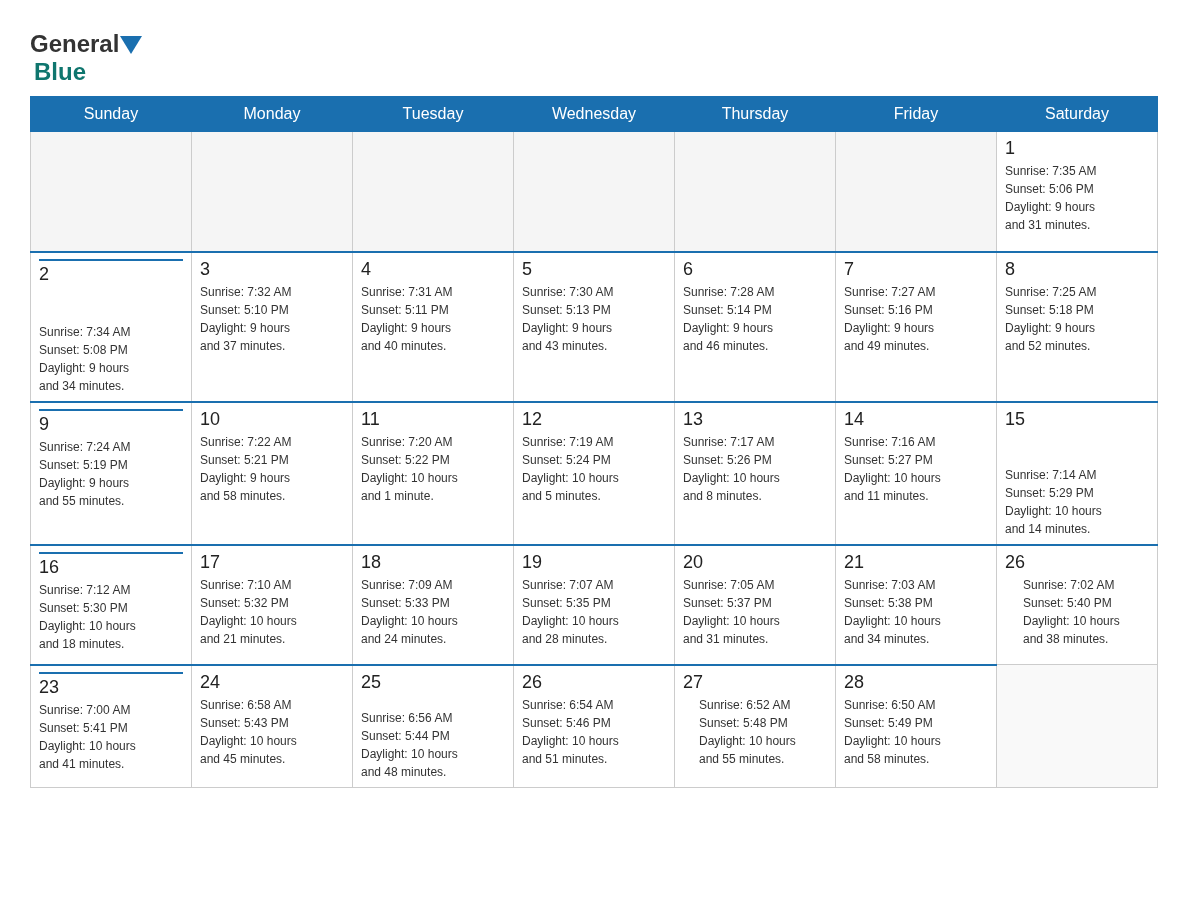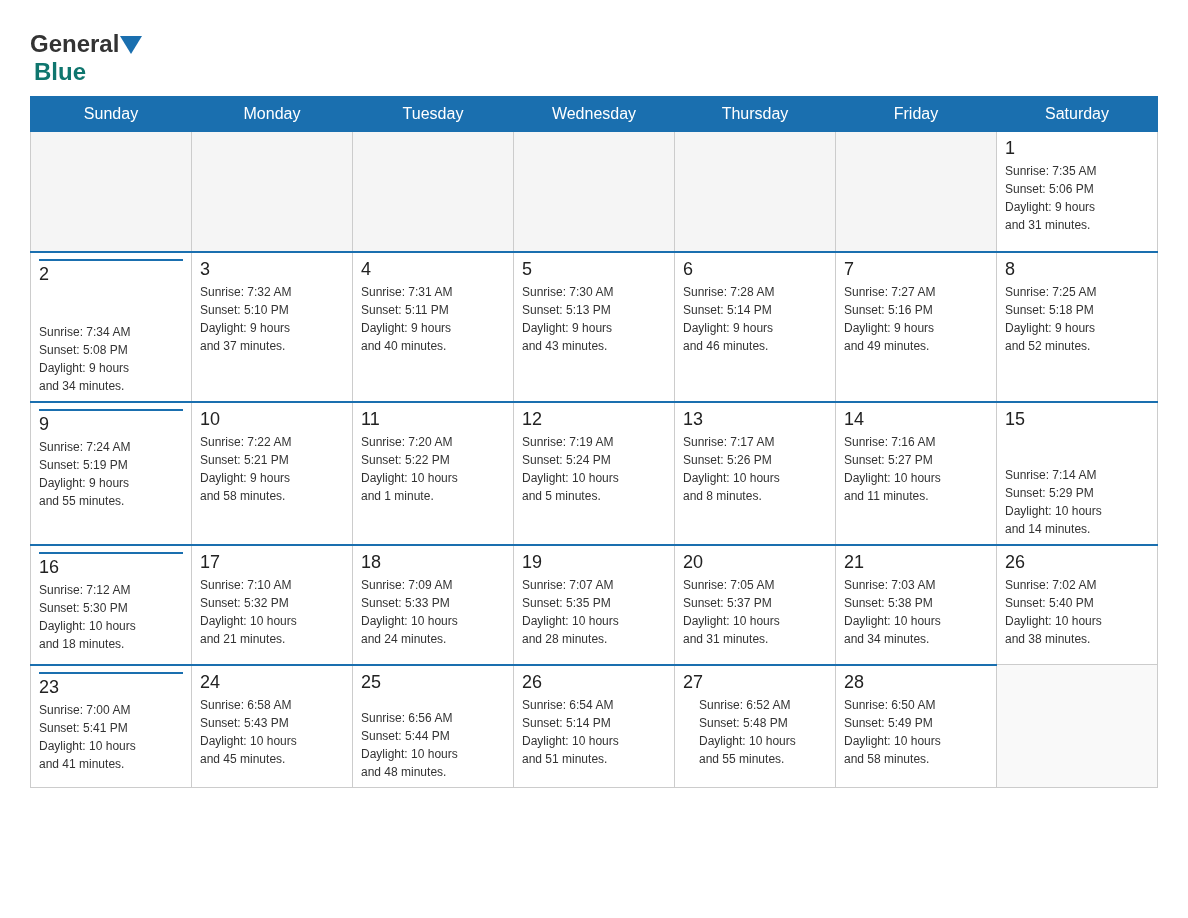--- a/index.html
+++ b/index.html
@@ -283,21 +283,21 @@
         </td>
         <td style="border-top: 2px solid rgb(26, 111, 175);">
           <span class="day-number">21</span>
           <div class="day-info" style="white-space: pre-line;">Sunrise: 7:03 AM
 Sunset: 5:38 PM
 Daylight: 10 hours
 and 34 minutes.</div>
         </td>
         <td style="border-top: 2px solid rgb(26, 111, 175);">
           <span class="day-number">26</span>
-          <div class="day-info" style="white-space: pre-line;">Sunrise: 7:02 AM
+          <div class="day-info" style="white-space: pre-line; margin-left: 18px;">Sunrise: 7:02 AM
 Sunset: 5:40 PM
 Daylight: 10 hours
 and 38 minutes.</div>
         </td>
       </tr>
       <tr>
         <td style="border-top: 2px solid rgb(26, 111, 175);">
           <span class="day-number">23</span>
           <div class="day-info" style="white-space: pre-line;">Sunrise: 7:00 AM
 Sunset: 5:41 PM
@@ -314,21 +314,21 @@
         <td style="border-top: 2px solid rgb(26, 111, 175);">
           <span class="day-number">25</span>
           <div class="day-info" style="white-space: pre-line; margin-top: 16px;">Sunrise: 6:56 AM
 Sunset: 5:44 PM
 Daylight: 10 hours
 and 48 minutes.</div>
         </td>
         <td style="border-top: 2px solid rgb(26, 111, 175);">
           <span class="day-number">26</span>
           <div class="day-info" style="white-space: pre-line;">Sunrise: 6:54 AM
-Sunset: 5:14 PM
+Sunset: 5:46 PM
 Daylight: 10 hours
 and 51 minutes.</div>
         </td>
         <td style="border-top: 2px solid rgb(26, 111, 175);">
           <span class="day-number">27</span>
           <div class="day-info" style="white-space: pre-line; margin-left: 16px;">Sunrise: 6:52 AM
 Sunset: 5:48 PM
 Daylight: 10 hours
 and 55 minutes.</div>
         </td>

